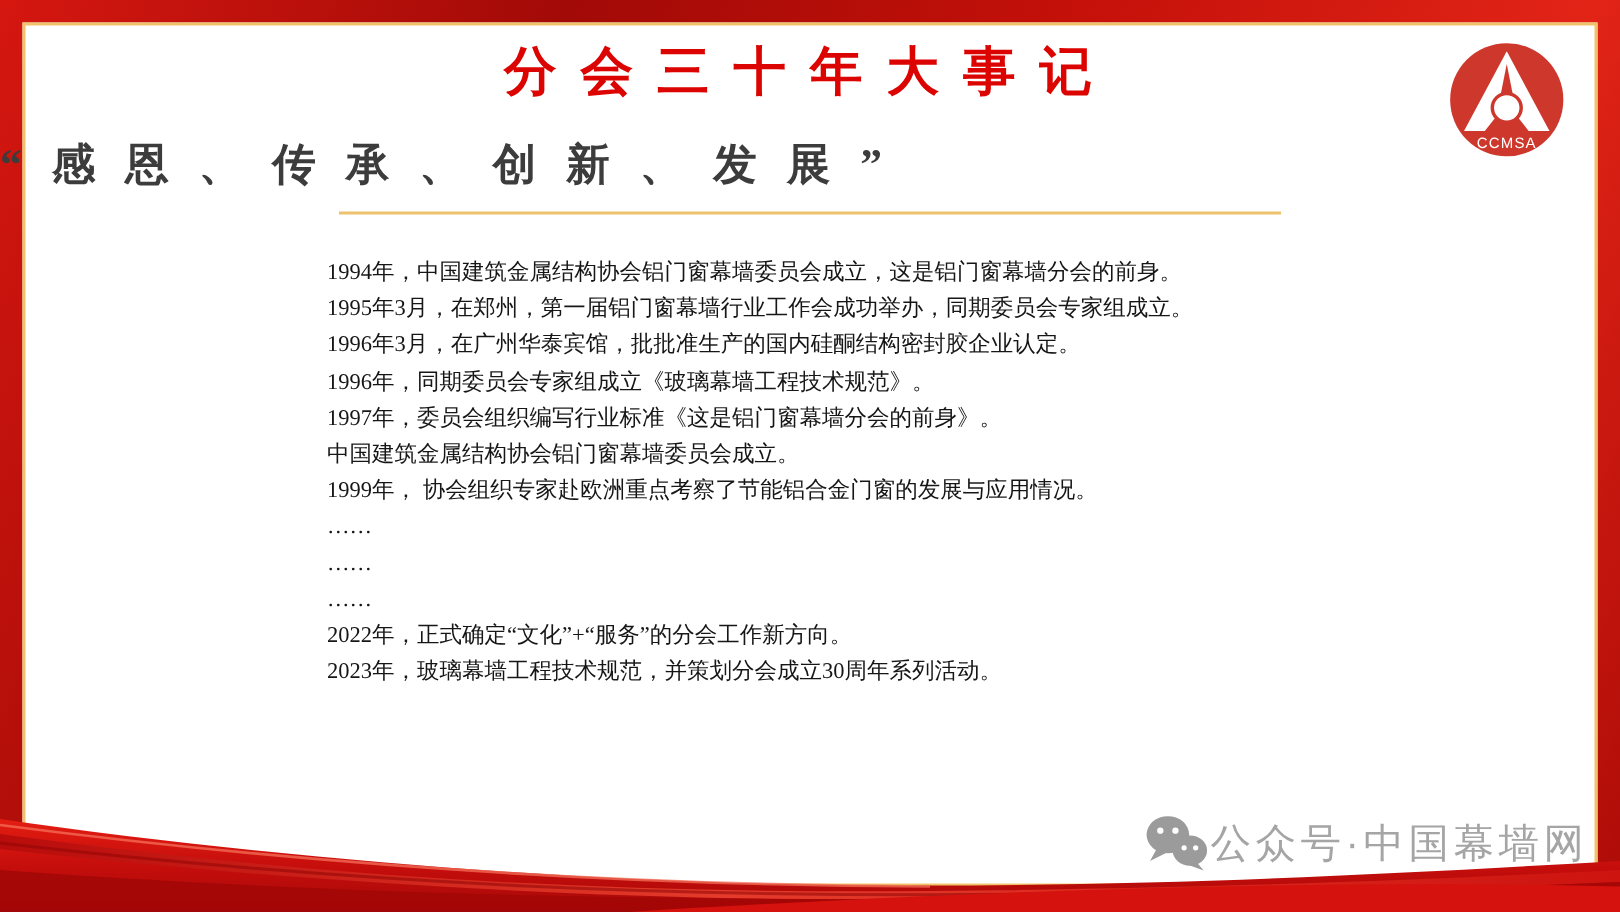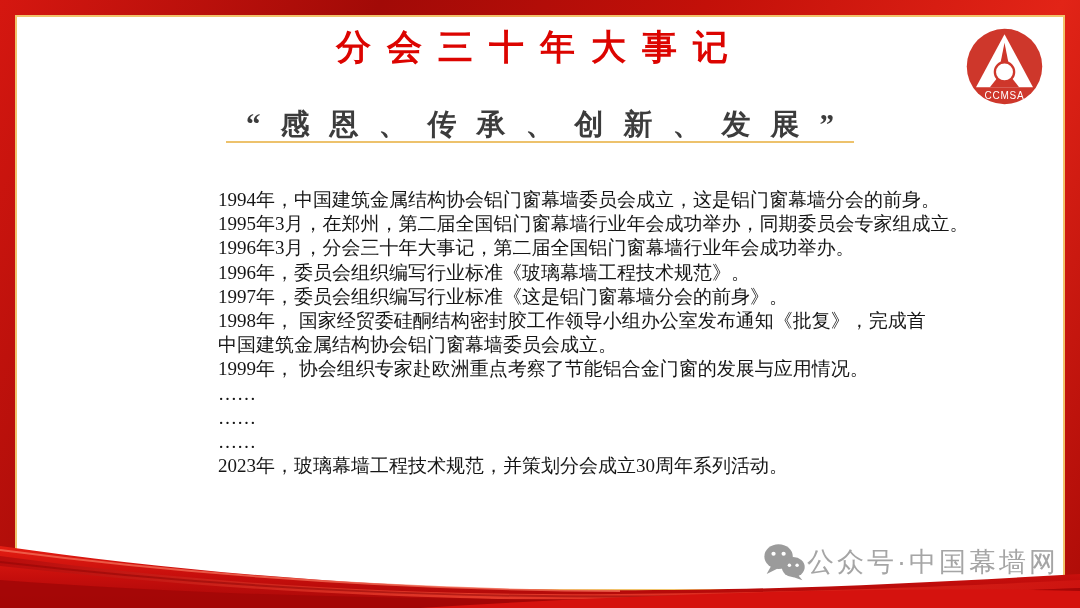--- a/index.html
+++ b/index.html
@@ -7,28 +7,28 @@
   .slide{position:relative;width:1080px;height:608px;
     background:linear-gradient(115deg,#d51710 0%,#a20a07 28%,#c31009 52%,#e22417 78%,#ad0b07 100%);
     overflow:hidden;}
   
   .content{position:absolute;left:15px;top:15px;right:15px;bottom:17px;
     background:#ffffff;border:2px solid #f0c36b;box-sizing:border-box;z-index:1;}
   
   .title{position:absolute;left:0;top:24px;width:100%;text-align:center;
     font-size:35px;font-weight:bold;letter-spacing:16px;box-sizing:border-box;
     color:#dc0400;z-index:2;}
-  .subtitle{position:absolute;left:0;top:105px;width:100%;text-align:center;
-    font-size:29px;font-weight:bold;letter-spacing:20px;padding-left:20px;box-sizing:border-box;
+  .subtitle{position:absolute;left:0;top:90px;width:100%;
+    font-size:29px;font-weight:bold;letter-spacing:20px;box-sizing:border-box;
     color:#3c3c3c;z-index:2;}
   .divider{position:absolute;left:50%;top:141px;transform:translateX(-50%);
     width:628px;height:2px;background:#edc26c;z-index:2;}
   
-  .timeline{position:absolute;left:218px;top:188px;width:852px;z-index:2;
-    font-size:19px;line-height:24.2px;color:#161616;}
+  .timeline{position:absolute;left:218px;top:170px;width:852px;z-index:2;
+    font-size:15px;line-height:24.2px;color:#161616;}
   .timeline p{margin:0;white-space:nowrap;}
   
   .logo{position:absolute;left:966px;top:28px;width:77px;height:77px;z-index:3;}
   
   .watermark{position:absolute;right:21px;top:540px;height:44px;display:flex;
     align-items:center;z-index:6;}
   .watermark .wm-text{font-family:"Liberation Sans",sans-serif;font-size:27px;
     letter-spacing:3px;color:#a5a5a5;}
   .wechat{width:44px;height:42px;}
   
@@ -42,30 +42,30 @@
   <div class="content"></div>
 
   <div class="title">分会三十年大事记</div>
 
   <div class="subtitle">“感恩、传承、创新、发展”</div>
 
   <div class="divider"></div>
 
   <div class="timeline">
       <p class="line">1994年，中国建筑金属结构协会铝门窗幕墙委员会成立，这是铝门窗幕墙分会的前身。</p>
-      <p class="line">1995年3月，在郑州，第二届全国铝门窗幕墙行业年会成功举办，同期委员会专家组成立。</p>
-      <p class="line">1996年3月，分会三十年大事记，第二届全国铝门窗幕墙行业年会成功举办。</p>
-      <p class="line">1996年，委员会组织编写行业标准《玻璃幕墙工程技术规范》。</p>
+      <p class="line">1995年3月，在郑州，第一届铝门窗幕墙行业工作会成功举办，同期委员会专家组成立。</p>
+      <p class="line">1996年3月，在广州华泰宾馆，批批准生产的国内硅酮结构密封胶企业认定。</p>
+      <p class="line">1996年，同期委员会专家组成立《玻璃幕墙工程技术规范》。</p>
       <p class="line">1997年，委员会组织编写行业标准《这是铝门窗幕墙分会的前身》。</p>
-      <p class="line">1998年， 国家经贸委硅酮结构密封胶工作领导小组办公室发布通知《批复》，完成首</p>
       <p class="line">中国建筑金属结构协会铝门窗幕墙委员会成立。</p>
       <p class="line">1999年， 协会组织专家赴欧洲重点考察了节能铝合金门窗的发展与应用情况。</p>
       <p class="line">……</p>
       <p class="line">……</p>
       <p class="line">……</p>
+      <p class="line">2022年，正式确定“文化”+“服务”的分会工作新方向。</p>
       <p class="line">2023年，玻璃幕墙工程技术规范，并策划分会成立30周年系列活动。</p>
     </div>
 
   <svg class="logo" viewBox="0 0 100 100" aria-hidden="true">
     <circle cx="50" cy="50" r="49" fill="#ce372b"></circle>
     <path d="M50,8 L13,77 L87,77 Z" fill="#ffffff"></path>
     <path d="M50,19 L41.5,62 L58.5,62 Z" fill="#ce372b"></path>
     <path d="M50,53 L31,77 L69,77 Z" fill="#ce372b"></path>
     <circle cx="50" cy="57" r="12.5" fill="#ffffff" stroke="#ce372b" stroke-width="3"></circle>
     <text x="50" y="92" text-anchor="middle" font-size="13" font-family="Liberation Sans, sans-serif" fill="#ffffff" letter-spacing="1">CCMSA</text>

